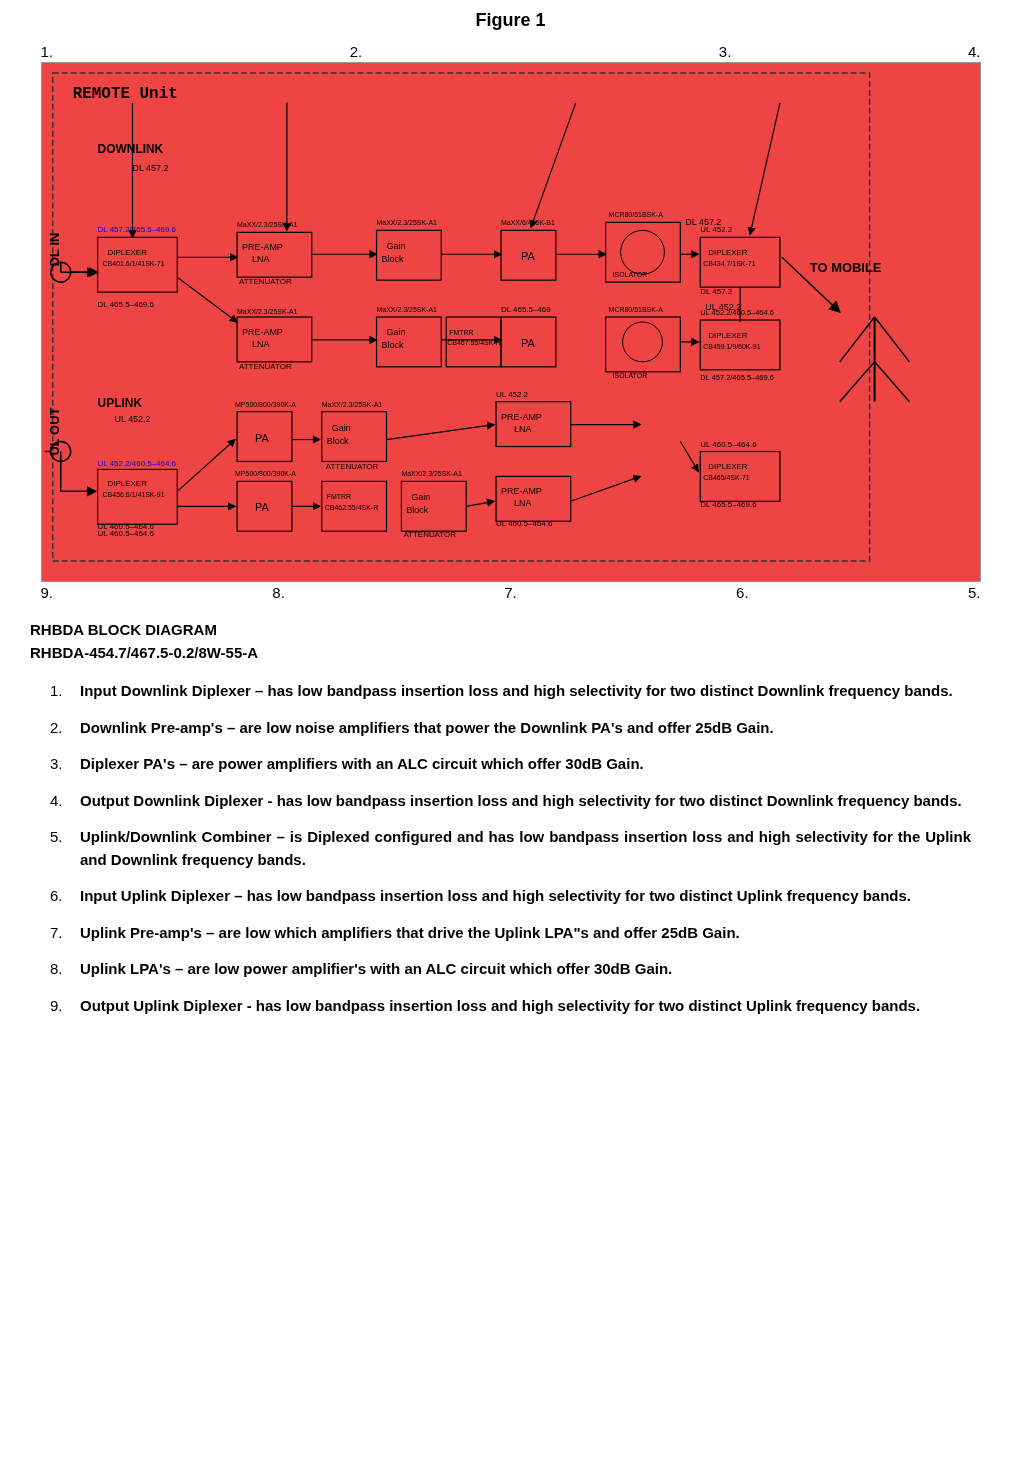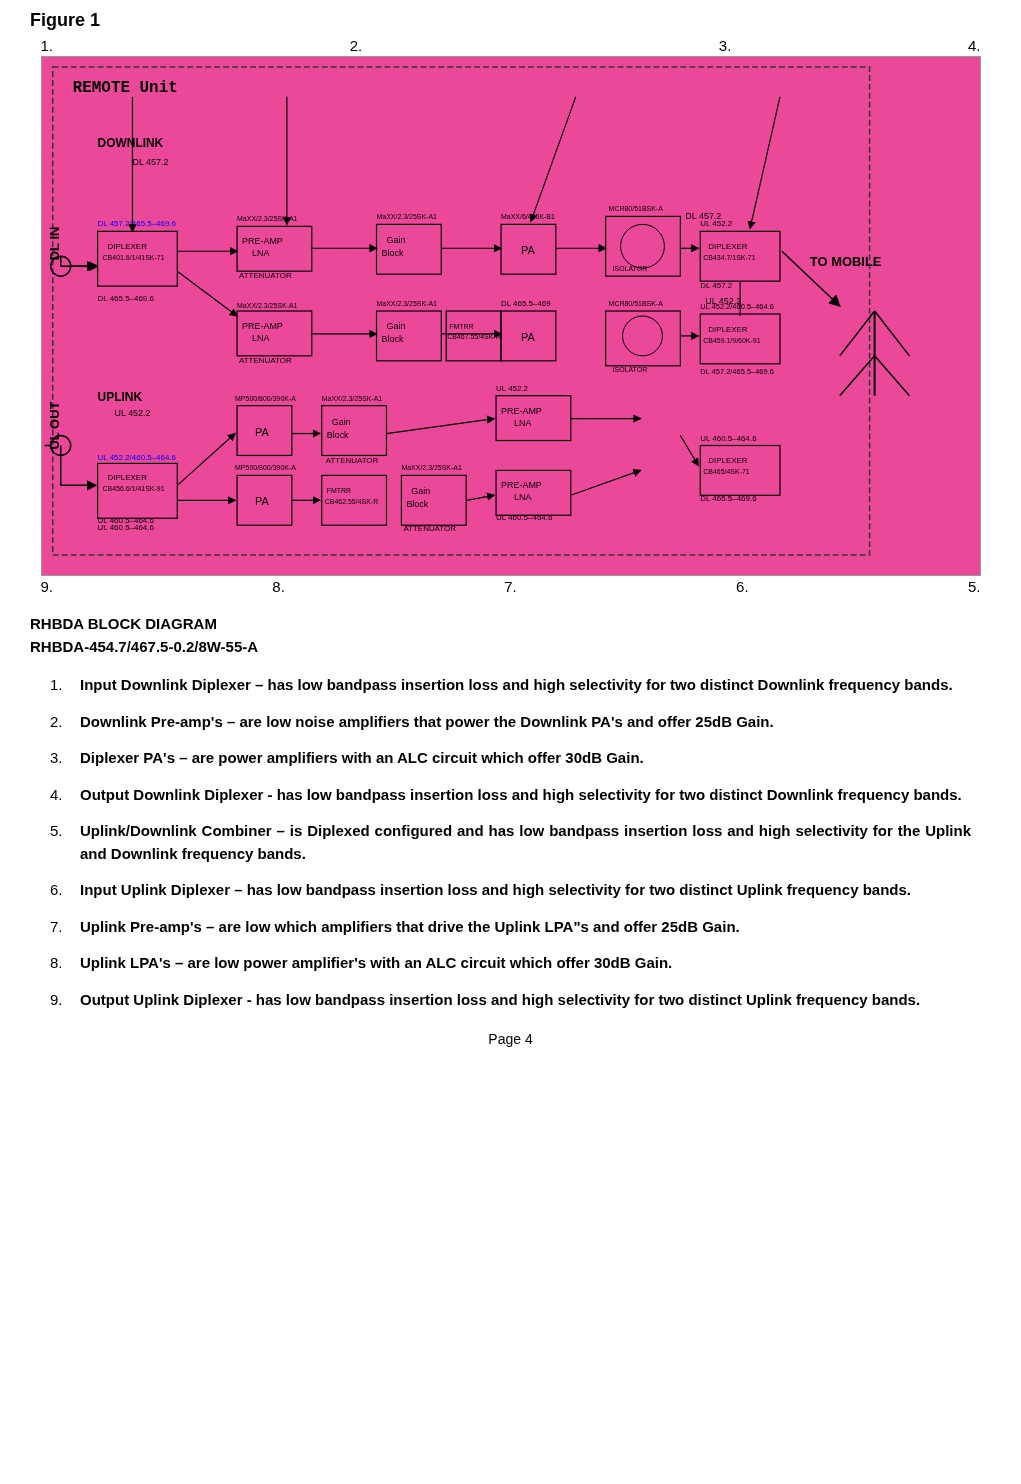--- a/index.html
+++ b/index.html
@@ -9,31 +9,32 @@
       width: 1021px;
       min-height: 1484px;
       position: relative;
       color: #000;
     }
     .page-container {
       width: 1021px;
       padding: 10px 30px 20px 30px;
     }
     .figure-title {
+      text-align: center;
       font-weight: bold;
       font-size: 18px;
-      margin-bottom: 6px;
+      margin-bottom: 12px;
     }
     .diagram-area {
       position: relative;
       width: 940px;
       height: 520px;
       margin: 0 auto;
       border: 1px solid #999;
-      background: #ec4899;
+      background: #ef4444;
     }
     
     .top-numbers {
       display: flex;
       justify-content: space-between;
       width: 940px;
       margin: 0 auto 2px auto;
       font-size: 15px;
     }
     .bottom-numbers {
@@ -357,14 +358,13 @@
       <li>
         <span class="num">8.</span>
         <span class="text">Uplink LPA's – are low power amplifier's with an ALC circuit which offer 30dB Gain.</span>
       </li>
       <li>
         <span class="num">9.</span>
         <span class="text">Output Uplink Diplexer - has low bandpass insertion loss and high selectivity for two distinct Uplink frequency bands.</span>
       </li>
     </ol>
 
-  <div class="page-footer">Page 4</div>
 </div>
 
 </body></html>

